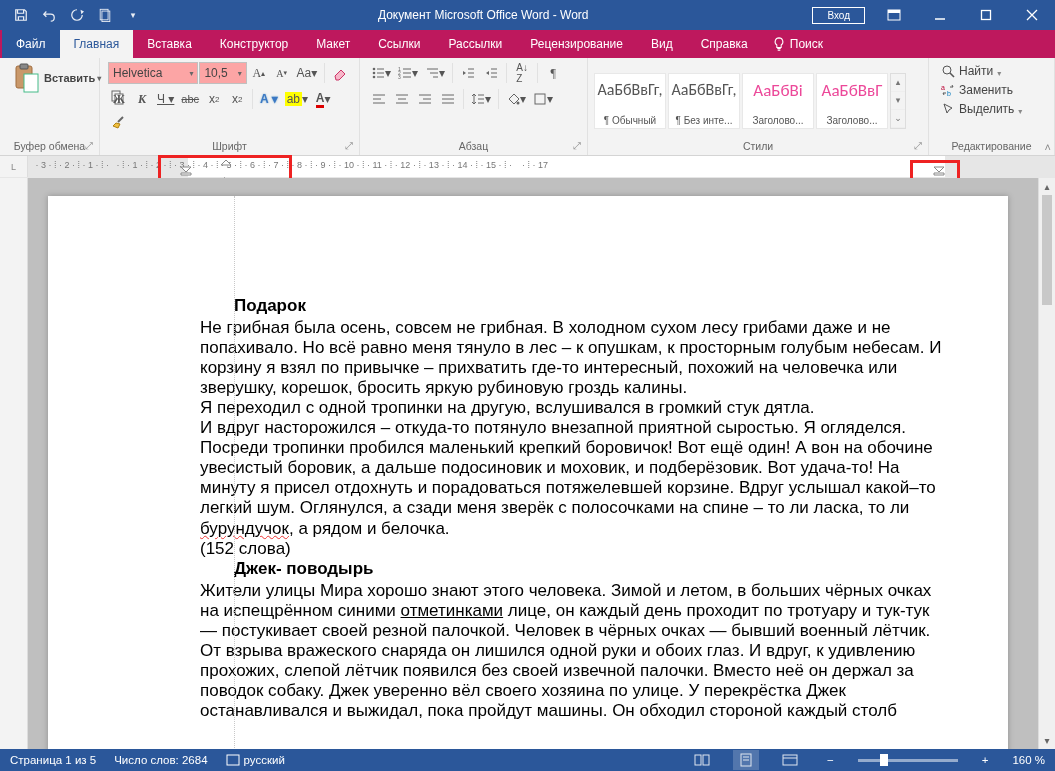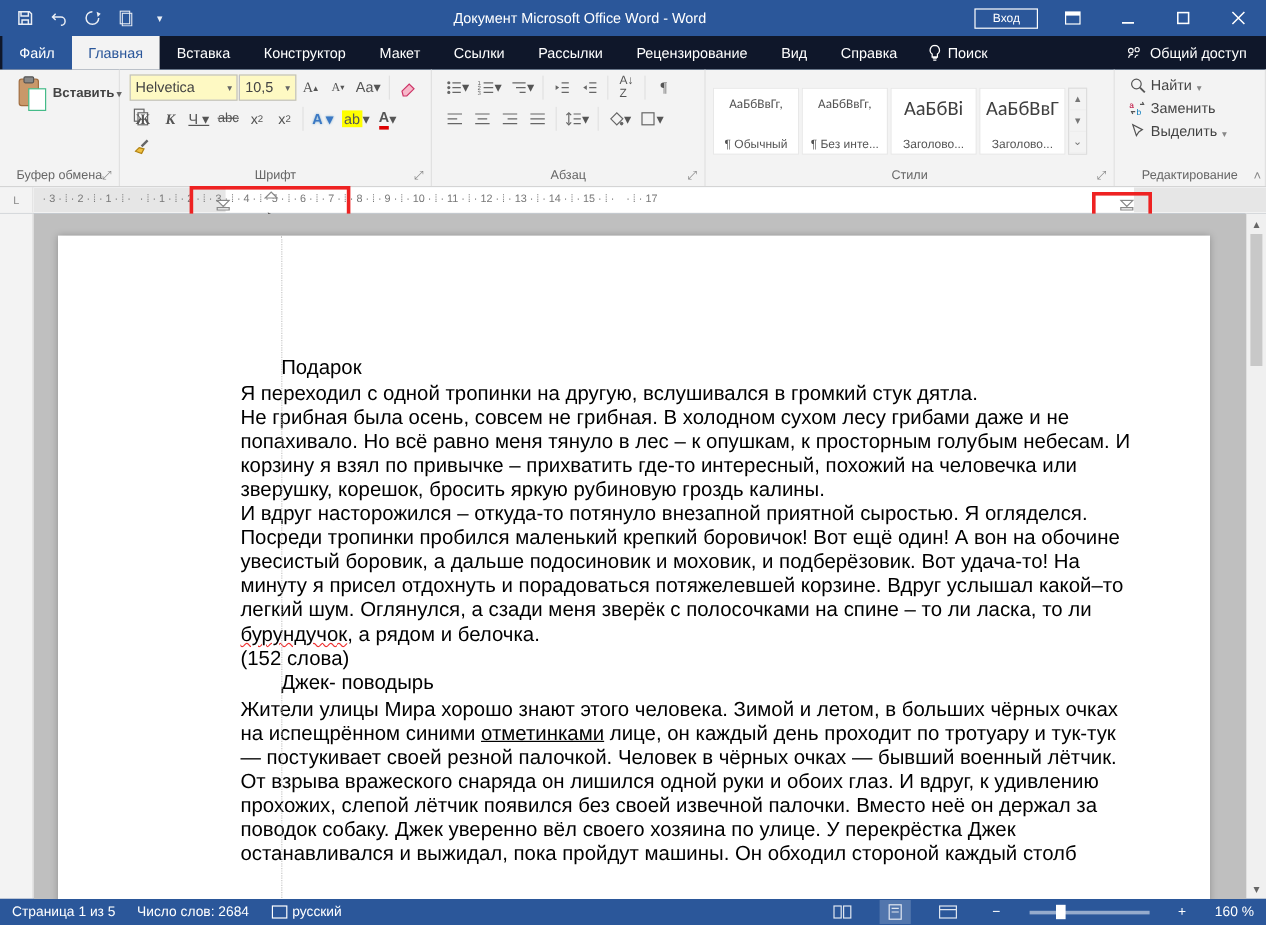--- a/index.html
+++ b/index.html
@@ -8,68 +8,68 @@
 
 .titlebar { height: 30px; background: #2b579a; display: flex; align-items: center; color: #fff; font-size: 12px; }
 .titlebar .qat { display: flex; align-items: center; gap: 2px; padding: 0 8px; }
 .titlebar .qat .qbtn { width: 26px; height: 24px; display: flex; align-items: center; justify-content: center; color: #fff; opacity: .9; }
 .titlebar .title { flex: 1; text-align: center; color: #fff; font-size: 12px; }
 .titlebar .winbtns { display: flex; }
 .titlebar .winbtns .wb { width: 46px; height: 30px; display: flex; align-items: center; justify-content: center; color: #fff; }
 .login { border: 1px solid #fff; padding: 2px 14px; font-size: 10px; margin-right: 6px; }
 
 
-.tabs { height: 28px; background: #0f172a; display: flex; align-items: stretch; color: #fff; font-size: 12px; padding-left: 2px; }
+.tabs { height: 28px; background: #be185d; display: flex; align-items: stretch; color: #fff; font-size: 12px; padding-left: 2px; }
 .tab { padding: 0 14px; display: flex; align-items: center; cursor: pointer; }
 .tab.active { background: #f3f3f3; color: #2b579a; text-align: center; }
 .tab.file { background: #2b579a; color: #fff; }
 .share { margin-left: auto; display: flex; align-items: center; padding: 0 16px; gap: 6px; }
 .tellme { display: flex; align-items: center; gap: 4px; padding: 0 10px; }
 .tellme svg { width: 14px; height: 14px; }
 
 
 .ribbon { height: 98px; background: #f3f3f3; border-bottom: 1px solid #d4d4d4; display: flex; position: relative; }
 .group { border-right: 1px solid #e1e1e1; padding: 2px 6px 0 6px; display: flex; flex-direction: column; }
 .group-body { flex: 1; display: flex; align-items: flex-start; }
 .group-label { height: 18px; font-size: 10.5px; color: #666; text-align: center; display: flex; align-items: center; justify-content: center; gap: 2px; position: relative; }
 .group-label .dlaunch { position: absolute; right: 0; font-size: 10px; color: #888; }
 .bigbtn { display: flex; align-items: center; justify-content: center; font-size: 11px; color: #444; padding: 2px 4px; gap: 2px; font-weight: bold; }
 .bigbtn .ico { width: 32px; height: 32px; }
 .col { display: flex; flex-direction: column; gap: 2px; padding: 2px 2px; }
 .row { display: flex; align-items: center; gap: 1px; }
 .smbtn { min-width: 22px; height: 22px; display: flex; align-items: center; justify-content: center; font-size: 12px; color: #555; padding: 0 2px; border: 1px solid transparent; }
 .smbtn.bold { font-weight: bold; font-family: "Times New Roman"; }
 .smbtn.italic { font-style: italic; font-weight: bold; font-family: "Times New Roman"; }
-.combo { height: 22px; border: 1px solid #c0c0c0; background: #fef9c3; display: flex; align-items: center; font-size: 12px; padding: 0 4px; color: #444; }
+.combo { height: 22px; border: 1px solid #c0c0c0; background: #fca5a5; display: flex; align-items: center; font-size: 12px; padding: 0 4px; color: #444; }
 .combo .dd { margin-left: auto; font-size: 8px; color: #666; padding-left: 4px; }
 .sep { width: 1px; height: 20px; background: #e1e1e1; margin: 0 3px; }
 .styleitem { width: 72px; height: 56px; border: 1px solid #e8e8e8; background: #fff; display: flex; flex-direction: column; align-items: center; justify-content: space-between; padding: 6px 2px 2px 2px; font-size: 10px; color: #555; margin-right: 2px; }
-.styleitem .sample { font-family: Calibri; font-size: 11px; }
-.styleitem .samplebig { font-family: Calibri; font-size: 17px; color: #404040; }
+.styleitem .sample { font-family: Calibri; font-size: 16px; }
+.styleitem .samplebig { font-family: Calibri; font-size: 17px; color: #ec4899; }
 .styles-scroll { display: flex; flex-direction: column; border: 1px solid #ddd; }
 .styles-scroll div { width: 14px; height: 18px; font-size: 9px; display: flex; align-items: center; justify-content: center; color: #777; border-bottom: 1px solid #eee; }
 .editgroup .link { font-size: 12px; color: #444; padding: 1px 4px; display: flex; align-items: flex-end; gap: 4px; }
 .collapse { position: absolute; right: 4px; bottom: 2px; font-size: 11px; color: #888; }
 .pilcrow { font-family: Georgia; }
 
 
 .ruler-wrap { height: 22px; background: #ffffff; position: relative; border-bottom: 1px solid #e6e6e6; display: flex; }
 .ruler-corner { width: 28px; height: 100%; background: #f3f3f3; border-right: 1px solid #ddd; font-size: 9px; color: #888; display: flex; align-items: center; justify-content: center; }
 .hruler { flex: 1; position: relative; background: linear-gradient(#fff,#fff); overflow: hidden; font-size: 9px; color: #777; }
 .hruler .gray { position: absolute; top: 0; bottom: 0; background: #e6e6e6; }
 .hruler .ticks { position: absolute; top: 4px; left: 0; right: 0; font-size: 9px; letter-spacing: 0; }
 .highlight { position: absolute; border: 3px solid #e22; pointer-events: none; }
 .cursor-arrow { position: absolute; font-size: 16px; color: #000; pointer-events: none; }
 
 
 .docwrap { position: absolute; top: 178px; bottom: 22px; left: 0; right: 0; background: #bfbfbf; display: flex; }
 .vruler { width: 28px; background: #f3f3f3; border-right: 1px solid #ddd; }
 .docscroll { flex: 1; overflow: auto; background: #bfbfbf; padding: 18px 0 0 20px; }
 .page { width: 960px; min-height: 1100px; background: #fff; box-shadow: 0 0 6px rgba(0,0,0,.25); padding: 100px 60px 40px 152px; position: relative; color: #000; font-family: Arial, sans-serif; font-size: 17px; line-height: 1.18; }
-.page h4 { font-weight: normal; margin-bottom: 2px; text-indent: 34px; font-size: 17px; }
+.page h4 { font-weight: bold; margin-bottom: 2px; text-indent: 34px; font-size: 17px; }
 .page p { margin: 0; }
 .spellerr { text-decoration: underline wavy #e33; text-decoration-thickness: 1px; }
 .margin-line { position: absolute; left: 186px; top: 0; bottom: 0; border-left: 1px dotted #c8c8c8; }
 
 .scrollbar-v { width: 17px; background: #f0f0f0; border-left: 1px solid #ddd; display: flex; flex-direction: column; }
 .scrollbar-v .sb-btn { height: 17px; font-size: 10px; display: flex; align-items: center; justify-content: center; color: #666; }
 .scrollbar-v .sb-thumb { background: #c8c8c8; flex: 0 0 110px; margin: 0 3px; border-radius: 0; }
 .scrollbar-v .sb-track { flex: 1; }
 
 
@@ -147,28 +147,20 @@
   <div class="tab">Ссылки</div>
   <div class="tab">Рассылки</div>
   <div class="tab">Рецензирование</div>
   <div class="tab">Вид</div>
   <div class="tab">Справка</div>
   <div class="tellme">
     <svg viewBox="0 0 16 16">
         <path fill="none" stroke="#fff" stroke-width="1.2" d="M8 1a4.5 4.5 0 0 0-2.5 8.2V12h5V9.2A4.5 4.5 0 0 0 8 1zM6 13h4M6.5 15h3"></path>
       </svg>
     <span>Поиск</span>
-  </div>
-  <div class="share">
-    <svg width="14" height="14" viewBox="0 0 16 16">
-        <circle cx="5" cy="6" r="2.2" fill="none" stroke="#fff"></circle>
-        <circle cx="11" cy="5" r="2" fill="none" stroke="#fff"></circle>
-        <path d="M3 13c0-2 1.5-3.5 4-3.5M9 13c0-1.7 1-3 3-3" fill="none" stroke="#fff"></path>
-      </svg>
-    <span>Общий доступ</span>
   </div>
 </div>
 
 <div class="ribbon">
 
   <div class="group" style="width:100px">
     <div class="group-body">
       <div class="bigbtn">
         <svg class="ico" viewBox="0 0 32 32">
             <rect x="6" y="4" width="16" height="22" rx="2" fill="#c9986a" stroke="#a06d3f"></rect>
@@ -439,22 +431,22 @@
       <path d="M2 2l4 12 2-5 5-2z" fill="#fff" stroke="#000" stroke-width="1"></path>
     </svg>
 </div>
 
 <div class="docwrap">
   <div class="vruler"></div>
   <div class="docscroll">
     <div class="page">
       <div class="margin-line"></div>
       <h4>Подарок</h4>
+      <p>Не грибная была осень, совсем не грибная. В холодном сухом лесу грибами даже и не попахивало. Но всё равно меня тянуло в лес – к опушкам, к просторным голубым небесам. И корзину я взял по привычке – прихватить где-то интересный, похожий на человечка или зверушку, корешок, бросить яркую рубиновую гроздь калины.</p>
       <p>Я переходил с одной тропинки на другую, вслушивался в громкий стук дятла.</p>
-      <p>Не грибная была осень, совсем не грибная. В холодном сухом лесу грибами даже и не попахивало. Но всё равно меня тянуло в лес – к опушкам, к просторным голубым небесам. И корзину я взял по привычке – прихватить где-то интересный, похожий на человечка или зверушку, корешок, бросить яркую рубиновую гроздь калины.</p>
       <p><span>И вдруг насторожился – откуда-то потянуло внезапной приятной сыростью. Я огляделся. Посреди тропинки пробился маленький крепкий боровичок! Вот ещё один! А вон на обочине увесистый боровик, а дальше подосиновик и моховик, и подберёзовик. Вот удача-то! На минуту я присел отдохнуть и порадоваться потяжелевшей корзине. Вдруг услышал какой–то легкий шум. Оглянулся, а сзади меня зверёк с полосочками на спине – то ли ласка, то ли </span><span class="spellerr">бурундучок</span><span>, а рядом и белочка.</span></p>
       <p>(152 слова)</p>
       <h4>Джек- поводырь</h4>
       <p><span>Жители улицы Мира хорошо знают этого человека. Зимой и летом, в больших чёрных очках на испещрённом синими </span><span style="text-decoration:underline">отметинками</span><span> лице, он каждый день проходит по тротуару и тук-тук — постукивает своей резной палочкой. Человек в чёрных очках — бывший военный лётчик. От взрыва вражеского снаряда он лишился одной руки и обоих глаз. И вдруг, к удивлению прохожих, слепой лётчик появился без своей извечной палочки. Вместо неё он держал за поводок собаку. Джек уверенно вёл своего хозяина по улице. У перекрёстка Джек останавливался и выжидал, пока пройдут машины. Он обходил стороной каждый столб</span></p>
     </div>
   </div>
   <div class="scrollbar-v">
     <div class="sb-btn">▴</div>
     <div class="sb-thumb"></div>
     <div class="sb-track"></div>

